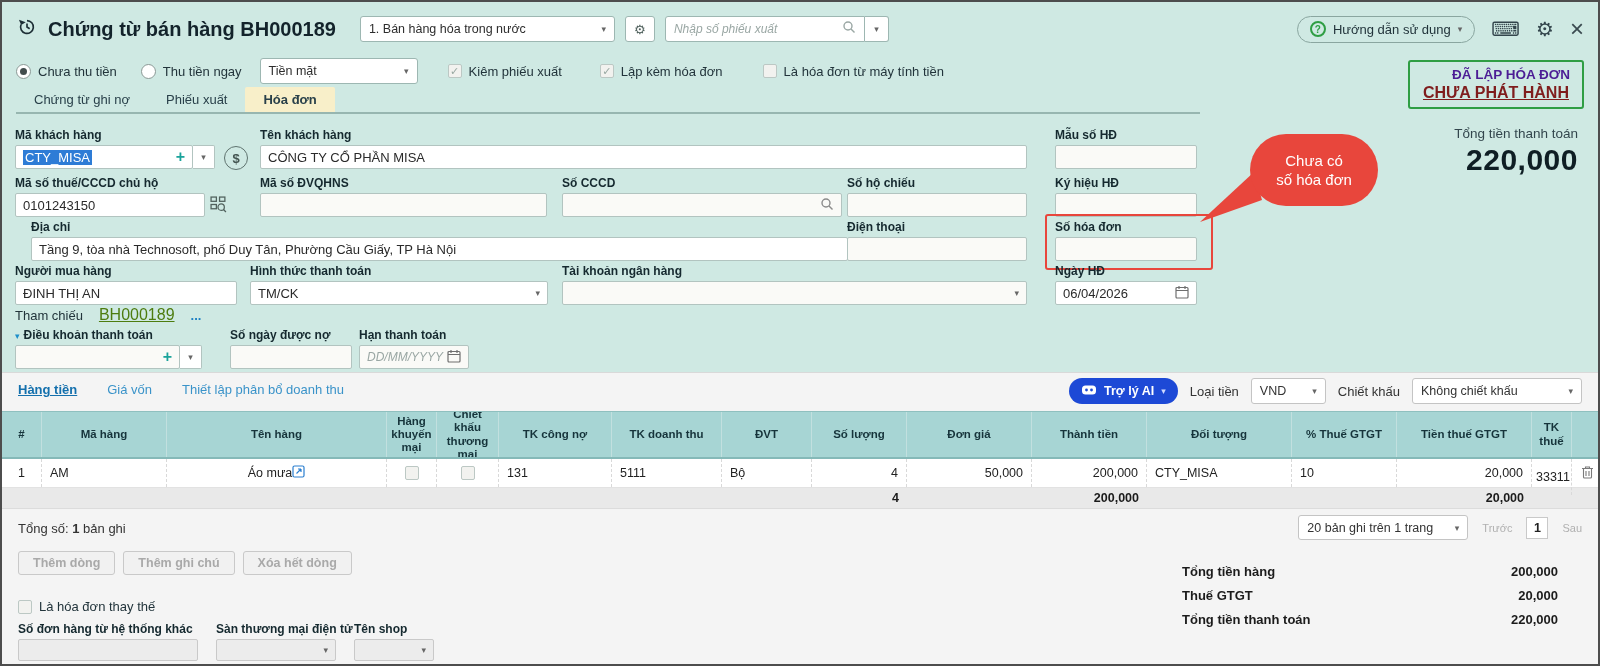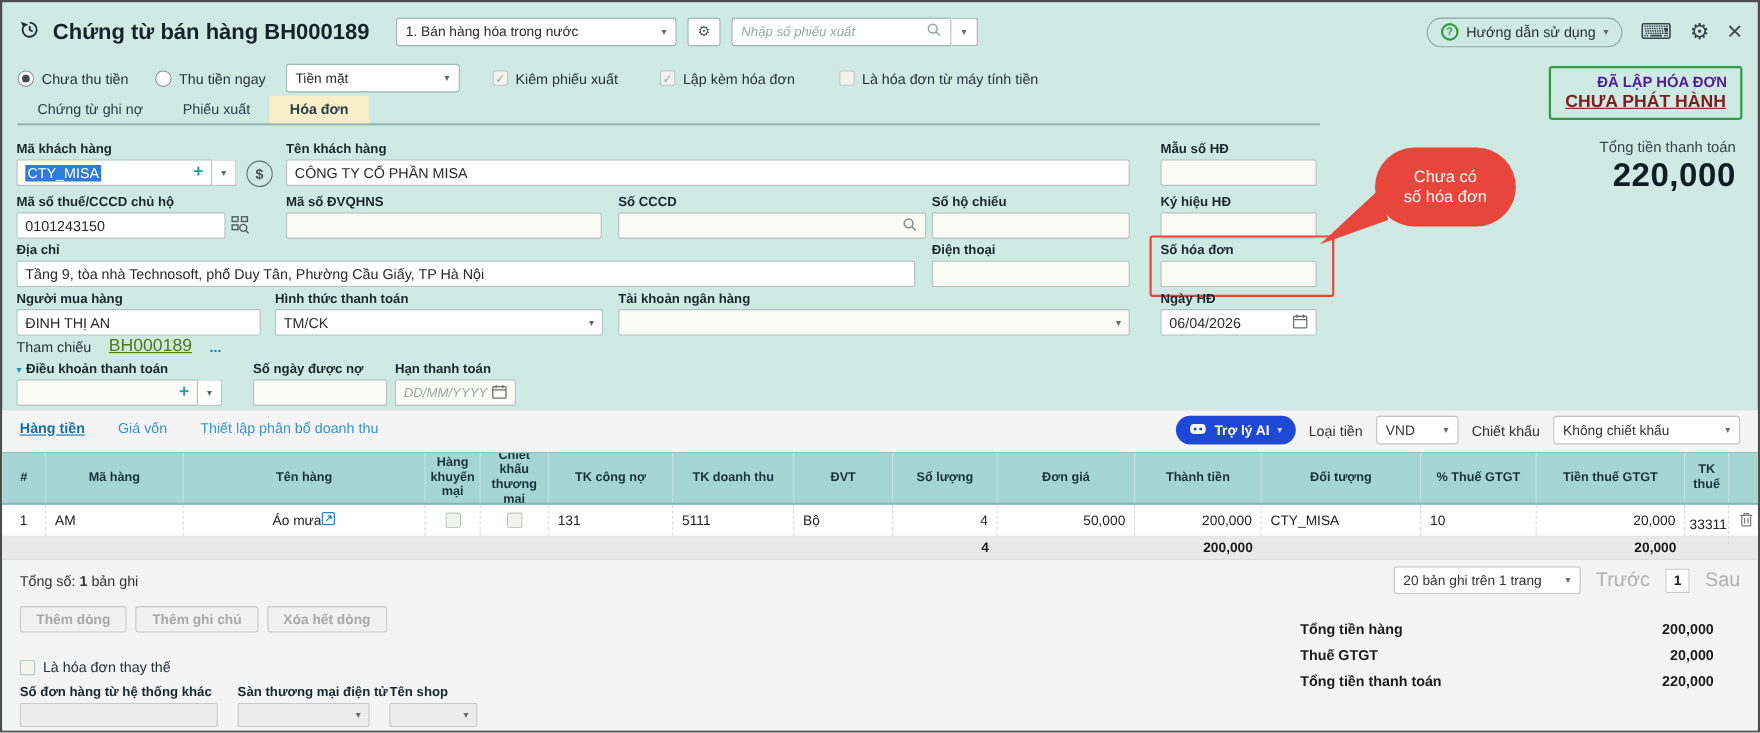--- a/index.html
+++ b/index.html
@@ -80,21 +80,21 @@
   .td { display:flex; align-items:center; font-size:12.5px; color:#222; padding:0 8px; border-right:1px dashed #d9d9d9; flex:none; overflow:hidden; white-space:nowrap; }
   .td.num, .sd.num { justify-content:flex-end; }
   .td.ctr, .sd.ctr { justify-content:center; }
   .sumrow { display:flex; background:#e9e9e9; height:21px; border-bottom:1px solid #dcdcdc; }
   .sd { display:flex; align-items:center; font-size:12.5px; font-weight:bold; color:#1b1b1b; padding:0 8px; flex:none; }
   .c0{width:40px}.c1{width:125px}.c2{width:220px}.c3{width:50px}.c4{width:62px}.c5{width:113px}.c6{width:110px}.c7{width:90px}.c8{width:95px}.c9{width:125px}.c10{width:115px}.c11{width:145px}.c12{width:105px}.c13{width:135px}.c14{width:40px}.c15{width:30px}
 
   .totcount { position:absolute; left:16px; top:148px; font-size:13px; color:#333; }
   .pagin { position:absolute; right:16px; top:142px; display:flex; align-items:center; gap:14px; }
   .pagesel { width:170px; height:25px; }
-  .pgray { font-size:18px; color:#b0b0b0; }
+  .pgray { font-size:11px; color:#b0b0b0; }
   .pagebox { width:22px; height:22px; border:1px solid #c9c9c9; background:#fff; font-size:12.5px; font-weight:bold; color:#222; display:flex; align-items:center; justify-content:center; }
   .rowbtns { position:absolute; left:16px; top:178px; display:flex; gap:8px; }
   .gbtn { border:1px solid #c9c9c9; background:#f1f1f1; color:#a9a9a9; font-size:12.5px; font-weight:bold; border-radius:3px; padding:4px 14px; }
   .totblock { position:absolute; left:1180px; right:40px; top:186px; }
   .totline { display:flex; justify-content:space-between; height:24px; align-items:center; font-size:13px; color:#1b1b1b; }
   .totline .tlb { font-weight:bold; }
   .totline .tvv { font-weight:bold; }
   .bottomgrp { position:absolute; left:16px; top:226px; }
   .botchk { display:flex; align-items:center; font-size:13px; color:#22343b; margin-bottom:8px; }
   .botfields { display:flex; gap:18px; }
@@ -256,21 +256,21 @@
     <div class="fg" style="left:845px;top:62px;width:180px">
       <div class="lbl">Số hộ chiếu</div>
       <div class="inp gray"></div>
     </div>
 
     <div class="fg" style="left:1053px;top:62px;width:142px">
       <div class="lbl">Ký hiệu HĐ</div>
       <div class="inp gray"></div>
     </div>
 
-    <div class="fg" style="left:13px;top:106px;width:817px">
+    <div class="fg" style="left:29px;top:106px;width:817px">
       <div class="lbl">Địa chỉ</div>
       <div class="inp">Tầng 9, tòa nhà Technosoft, phố Duy Tân, Phường Cầu Giấy, TP Hà Nội</div>
     </div>
 
     <div class="fg" style="left:845px;top:106px;width:180px">
       <div class="lbl">Điện thoại</div>
       <div class="inp gray"></div>
     </div>
 
     <div class="fg" style="left:1053px;top:106px;width:142px">

